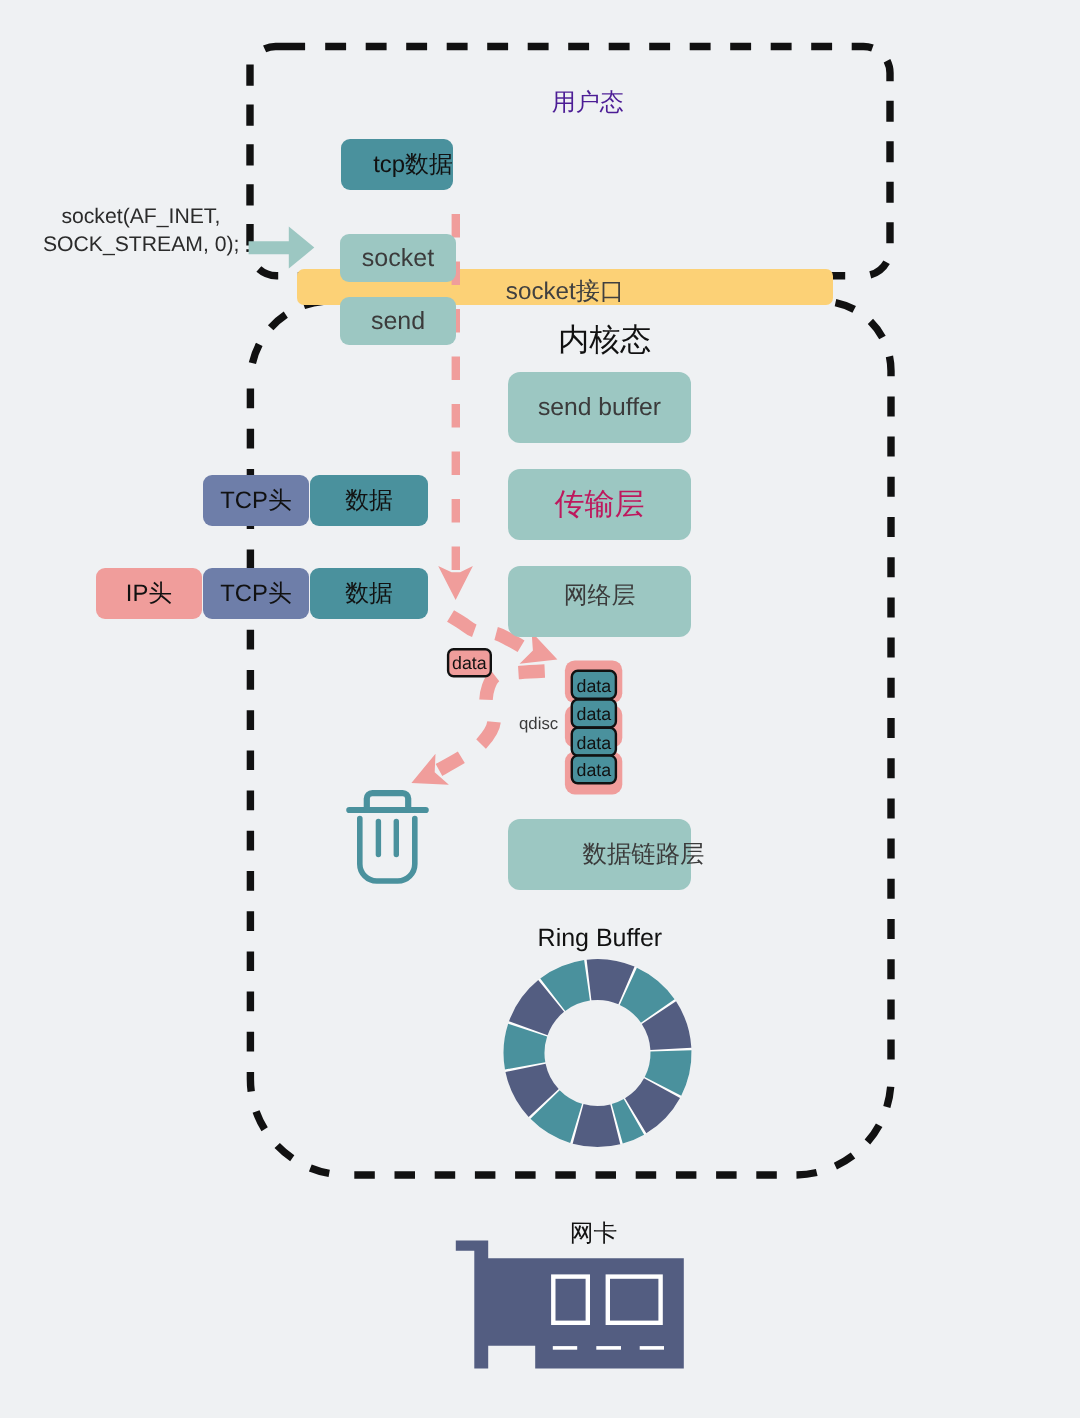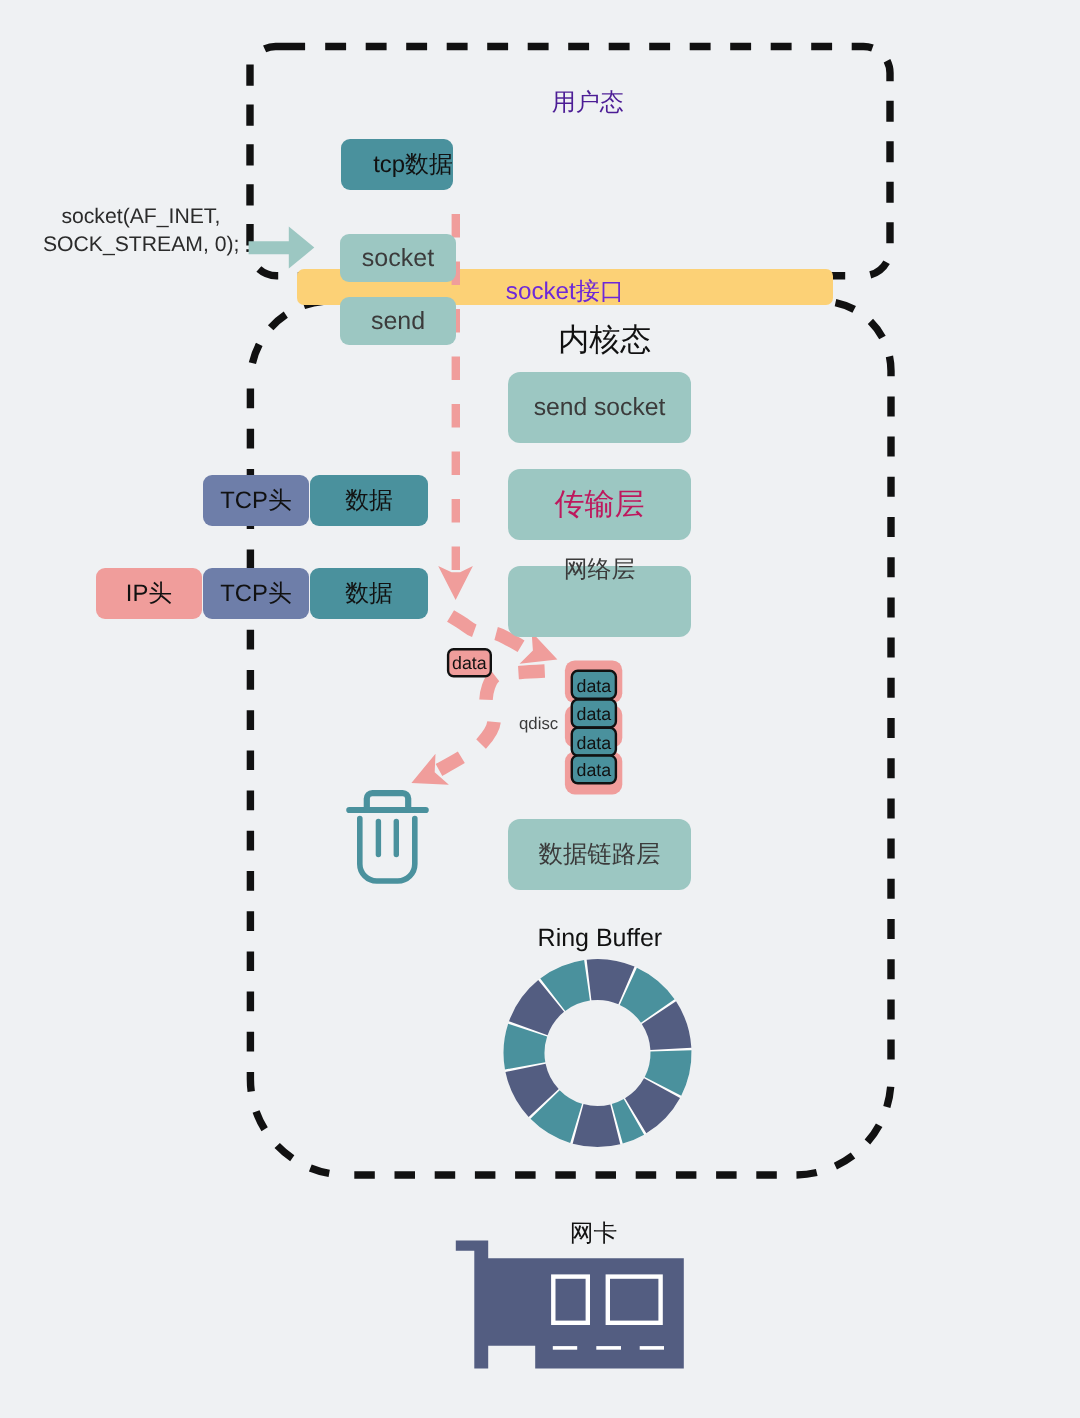--- a/index.html
+++ b/index.html
@@ -119,30 +119,30 @@
         <rect x="639.7" y="1346.1" width="24.3" height="3.6"></rect>
       </g>
     </g>
   </svg>
 
   <div class="lbl" style="left:551.7px;top:73.5px;font-size:24px;color:#4c1d95;margin-top:13px;">用户态</div>
   <div class="lbl" style="left:558.3px;top:320px;font-size:31px;color:#111;">内核态</div>
   <div class="lbl" style="left:61.4px;top:205.2px;font-size:21.2px;color:#2b2b2b;">socket(AF_INET,</div>
   <div class="lbl" style="left:42.9px;top:232.8px;font-size:21.2px;color:#2b2b2b;">SOCK_STREAM, 0);</div>
 
-  <div class="ctr" style="left:297px;top:268.6px;width:536px;height:47px;font-size:24.2px;color:#6d28d9;">socket接口</div>
+  <div class="ctr" style="left:297px;top:268.6px;width:536px;height:47px;font-size:24.2px;color:#404040;">socket接口</div>
 
   <div class="ctr" style="left:341px;top:139px;width:112px;height:51px;font-size:23.9px;color:#111;margin-left:16px;">tcp数据</div>
   <div class="ctr" style="left:340px;top:234px;width:116px;height:48px;font-size:25px;color:#3b3b3b;text-align:center;">socket</div>
   <div class="ctr" style="left:340px;top:297px;width:116px;height:48px;font-size:25px;color:#3b3b3b;">send</div>
 
-  <div class="ctr" style="left:508px;top:372px;width:183px;height:71px;font-size:24.7px;color:#3b3b3b;">send socket</div>
+  <div class="ctr" style="left:508px;top:372px;width:183px;height:71px;font-size:24.7px;color:#3b3b3b;">send buffer</div>
   <div class="ctr" style="left:508px;top:469px;width:183px;height:71px;font-size:30px;color:#be185d;">传输层</div>
-  <div class="ctr" style="left:508px;top:534px;width:183px;height:72px;font-size:23.9px;color:#3b3b3b;">网络层</div>
-  <div class="ctr" style="left:508px;top:819px;width:183px;height:71px;font-size:24.4px;color:#3b3b3b;">数据链路层</div>
+  <div class="ctr" style="left:508px;top:560px;width:183px;height:72px;font-size:23.9px;color:#3b3b3b;">网络层</div>
+  <div class="ctr" style="left:508px;top:819px;width:183px;height:71px;font-size:24.4px;color:#3b3b3b;padding-left:44px;">数据链路层</div>
 
   <div class="ctr" style="left:203px;top:475px;width:106px;height:51px;font-size:23.8px;color:#111;">TCP头</div>
   <div class="ctr" style="left:310px;top:475px;width:118px;height:51px;font-size:23.8px;color:#111;">数据</div>
   <div class="ctr" style="left:96px;top:568px;width:106px;height:51px;font-size:23.8px;color:#111;">IP头</div>
   <div class="ctr" style="left:203px;top:568px;width:106px;height:51px;font-size:23.8px;color:#111;">TCP头</div>
   <div class="ctr" style="left:310px;top:568px;width:118px;height:51px;font-size:23.8px;color:#111;">数据</div>
 
   <div class="ctr" style="left:499.9px;top:921.5px;width:200px;height:34px;font-size:25px;color:#111;">Ring Buffer</div>
 
   <div class="ctr" style="left:519.6px;top:709.5px;width:38px;height:28px;font-size:16.8px;color:#3b3b3b;">qdisc</div>

